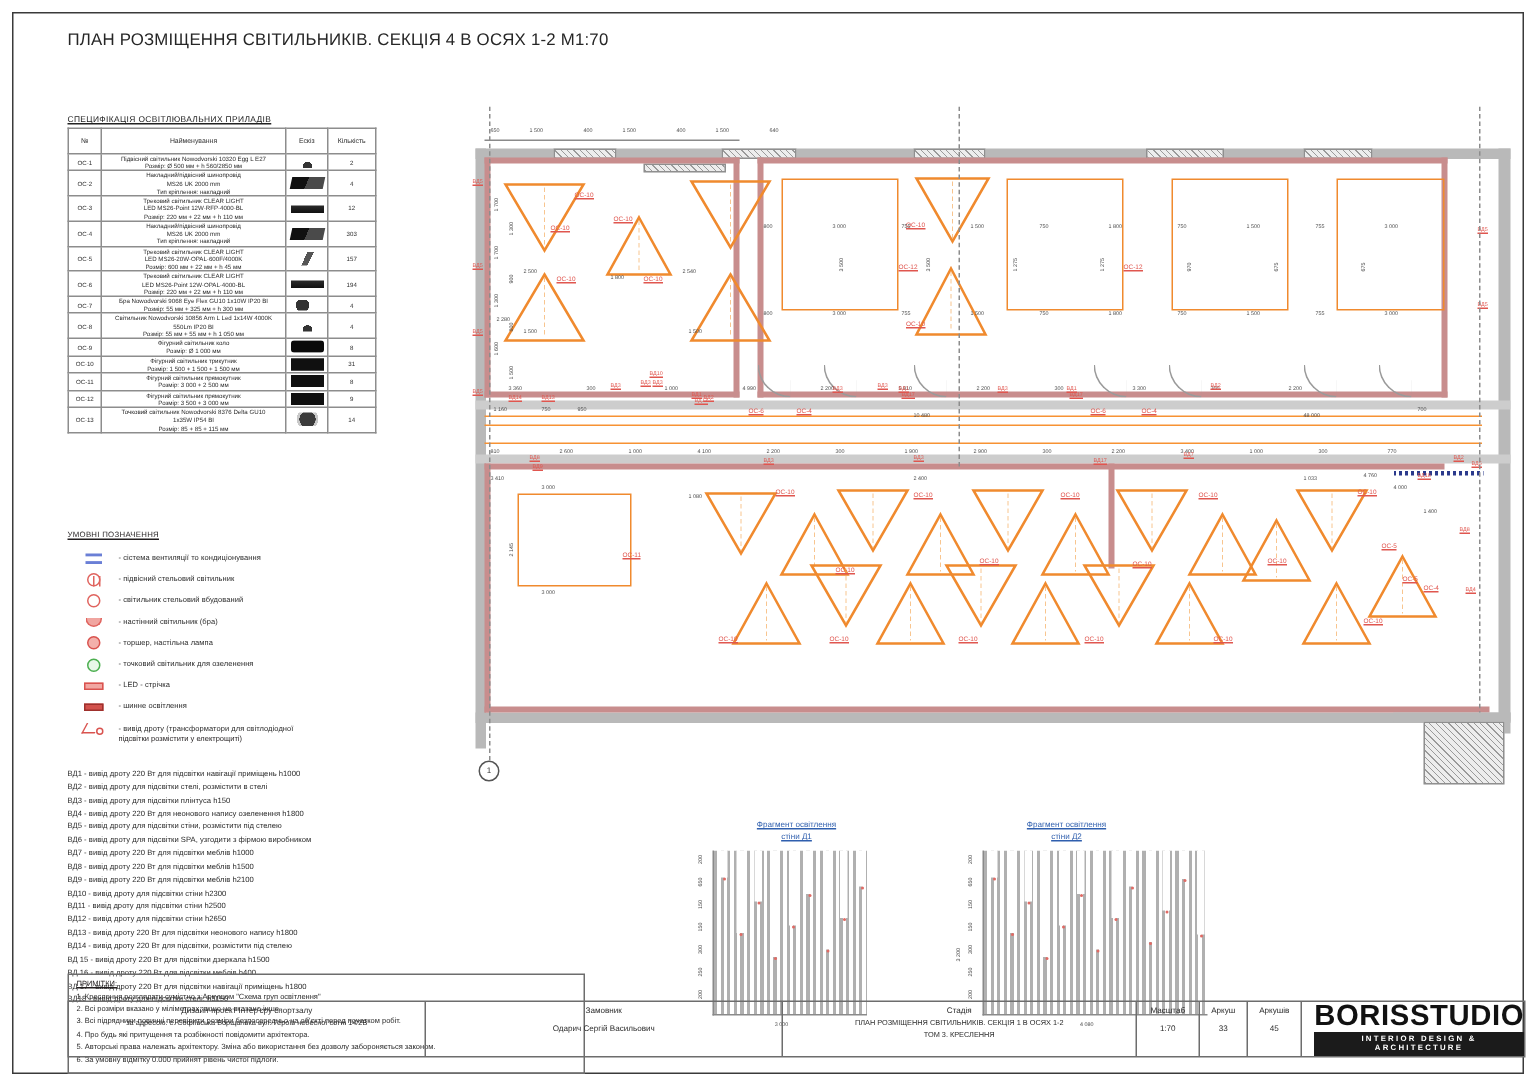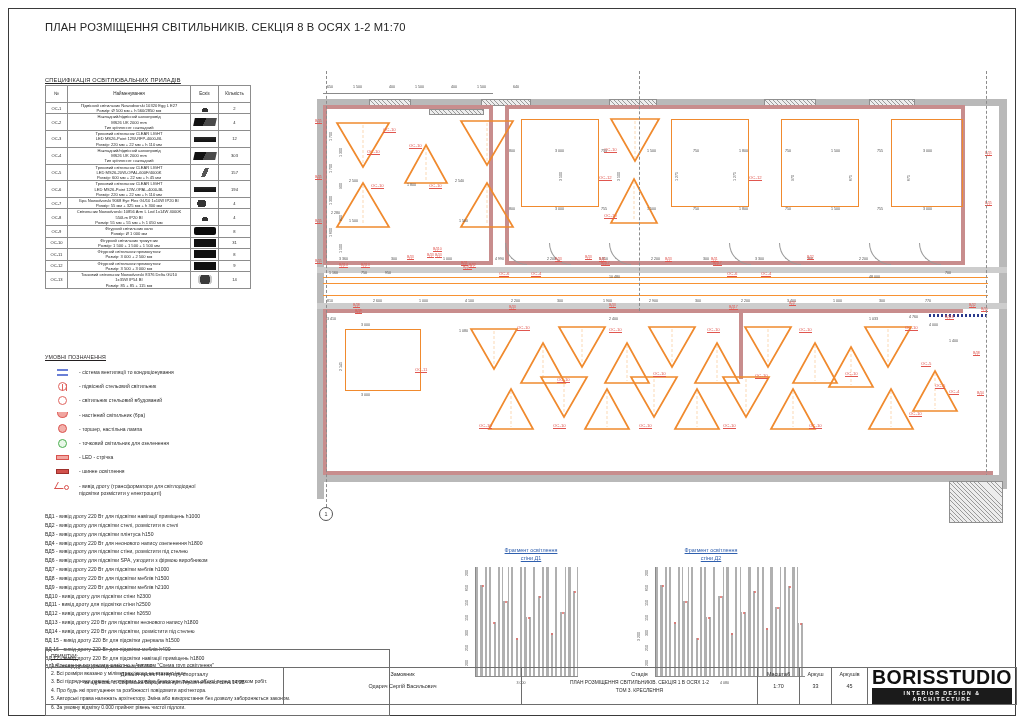--- a/index.html
+++ b/index.html
@@ -92,21 +92,21 @@
 
   
   #titleblock { position:absolute; left:36px; bottom:10px; width:972px; height:38px;
     border:0.7px solid #6d6d6d; display:flex; }
   .tb-cell { border-right:0.7px solid #6d6d6d; display:flex; flex-direction:column;
     align-items:center; justify-content:flex-start; }
   .tb-cell:last-child { border-right:none; }
   .tb-head { font-size:5.4px; padding-top:3px; color:#2b2b2b;}
   .tb-val  { font-size:5.4px; padding-top:5px; color:#2b2b2b; text-align:center; line-height:8px;}
   .tb-val.small { font-size:4.9px; }
-  #tb-logo { width:148px; display:flex; flex-direction:column; justify-content:center; align-items:center;}
+  #tb-logo { width:148px; display:flex; flex-direction:column; justify-content:center; align-items:flex-end;}
   #logo-main { font-size:19.5px; font-weight:700; letter-spacing:.4px; color:#111; line-height:19px;}
   #logo-sub { background:#1b1b1b; color:#fff; font-size:5.2px; letter-spacing:1.5px;
      padding:2px 4px; font-weight:700; width:140px; text-align:center; margin-top:1px;}
 
   
   #plan { position:absolute; left:300px; top:62px; width:708px; height:455px; overflow:hidden;}
   .wall { position:absolute; background:#b9b9b9; }
   .wall.red { background:#c88d8d; }
   .hatch { position:absolute;
       background-image:repeating-linear-gradient(45deg,#9a9a9a 0 0.6px, transparent 0.6px 3px);
@@ -140,21 +140,21 @@
   .slats { position:absolute; left:0; top:0; width:100%; height:100%;
       background-image:repeating-linear-gradient(90deg,#b0b0b0 0 2.2px, #ffffff 2.2px 4.4px);}
   .slatmask { position:absolute; background:#ffffff; }
   .fdot { position:absolute; width:2px; height:2px; border-radius:50%; background:#e06a64;}
 </style>
 </head>
 <body>
 
 <div id="sheet">
 
-  <div id="main-title">ПЛАН РОЗМІЩЕННЯ СВІТИЛЬНИКІВ. СЕКЦІЯ 8 В ОСЯХ 1-2 М1:70</div>
+  <div id="main-title">ПЛАН РОЗМІЩЕННЯ СВІТИЛЬНИКІВ. СЕКЦІЯ 4 В ОСЯХ 1-2 М1:70</div>
 
   <div id="spec-wrap">
     <div id="spec-title">СПЕЦИФІКАЦІЯ ОСВІТЛЮВАЛЬНИХ ПРИЛАДІВ</div>
     <table class="spec">
       <thead>
         <tr>
           <th class="c-no">№</th>
           <th class="c-name">Найменування</th>
           <th class="c-esk">Ескіз</th>
           <th class="c-qty">Кількість</th>

